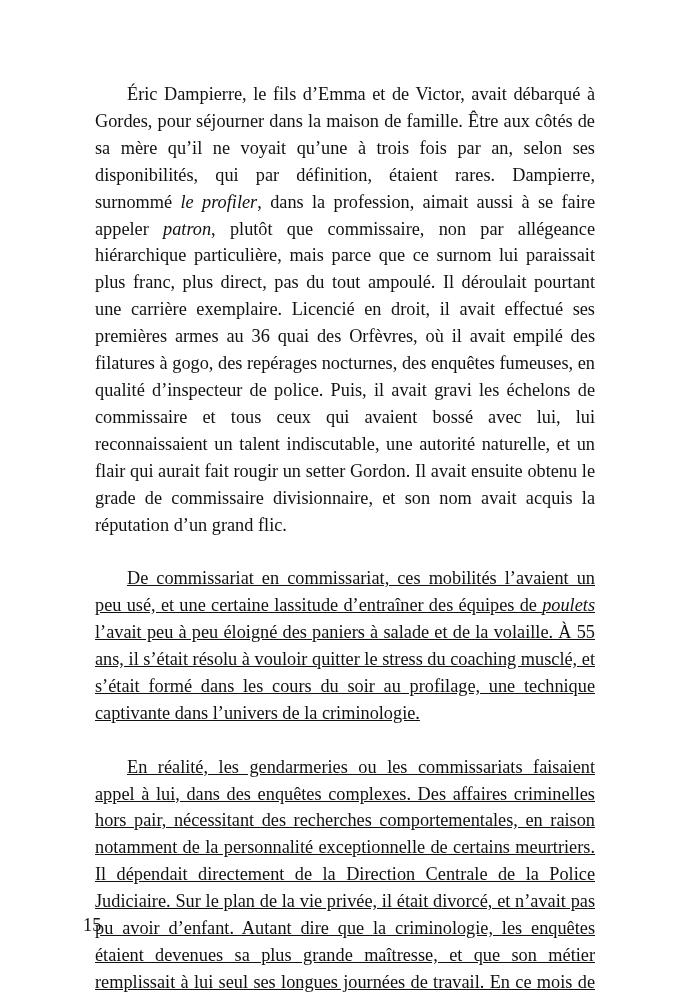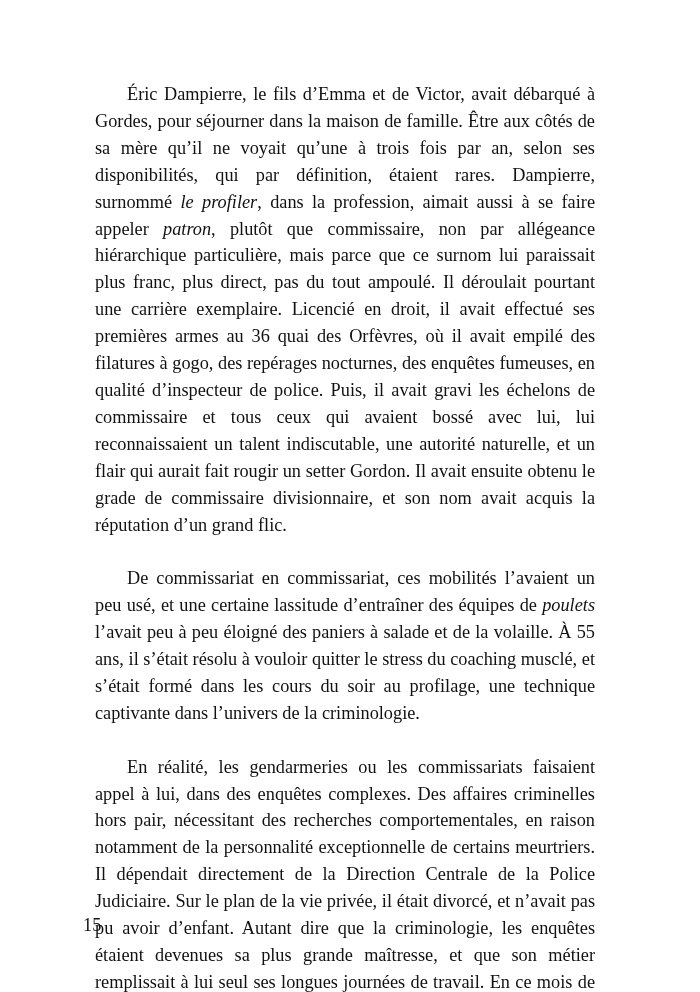--- a/index.html
+++ b/index.html
@@ -23,20 +23,21 @@
     }
     .para {
       margin: 12px;
       font-size: 18.3px;
       line-height: 26.9px;
       text-align: justify;
       text-indent: 32px;
     }
     .para + .para {
       margin-top: 26.9px;
+      text-decoration: underline;
     }
     .para em {
       font-style: italic;
     }
     .page-number {
       position: absolute;
       left: 83px;
       top: 913px;
       font-size: 18.3px;
       line-height: 24px;

